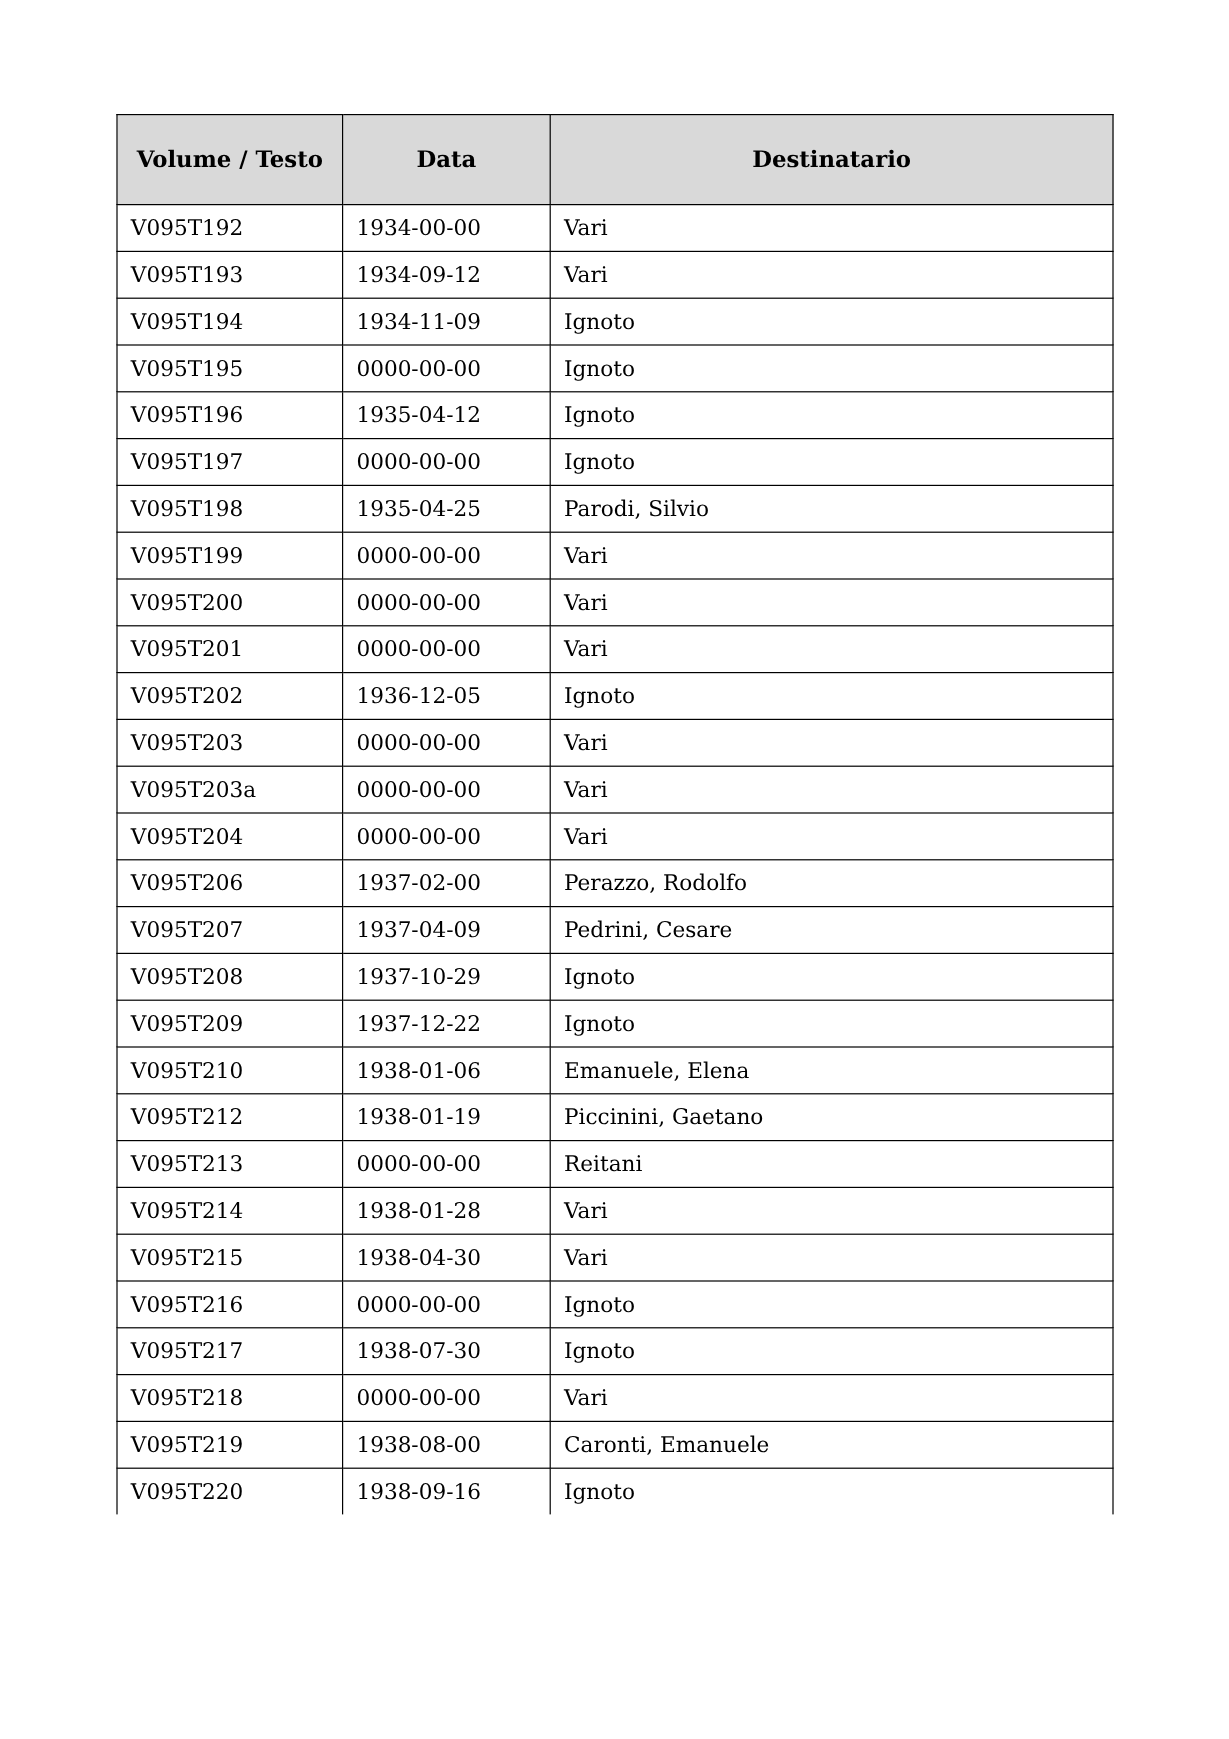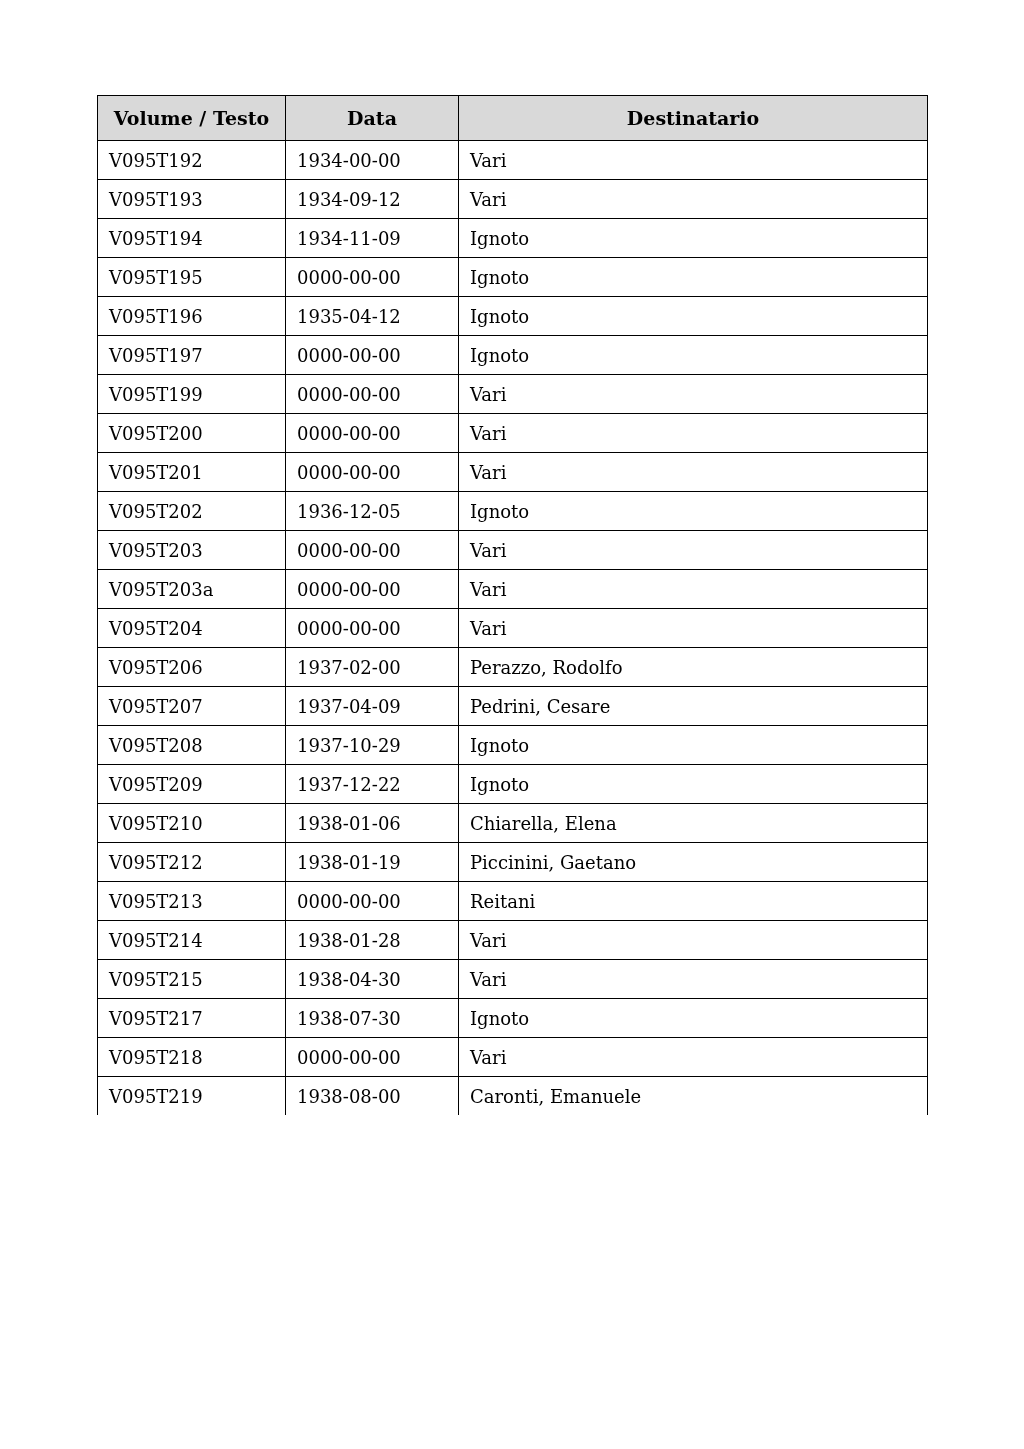--- a/index.html
+++ b/index.html
@@ -33,21 +33,21 @@
   table.volumes col.c2 { width: 173px; }
   table.volumes col.c3 { width: 469px; }
   table.volumes th {
     border: 1px solid #000000;
     background: #d9d9d9;
     height: 44px;
     font-size: 19px;
     font-weight: bold;
     text-align: center;
     vertical-align: middle;
-    padding: 0;
+    padding: 15px;
   }
   table.volumes td {
     border: 1px solid #000000;
     height: 38px;
     font-size: 18px;
     font-weight: normal;
     text-align: left;
     vertical-align: middle;
     padding: 0 6px 0 11px;
     white-space: nowrap;
@@ -104,20 +104,25 @@
     <td>1935-04-12</td>
     <td>Ignoto</td>
   </tr>
 
   <tr>
     <td>V095T197</td>
     <td>0000-00-00</td>
     <td>Ignoto</td>
   </tr>
 
+  <tr>
+    <td>V095T198</td>
+    <td>1935-04-25</td>
+    <td>Parodi, Silvio</td>
+  </tr>
 
   <tr>
     <td>V095T199</td>
     <td>0000-00-00</td>
     <td>Vari</td>
   </tr>
 
   <tr>
     <td>V095T200</td>
     <td>0000-00-00</td>
@@ -175,21 +180,21 @@
 
   <tr>
     <td>V095T209</td>
     <td>1937-12-22</td>
     <td>Ignoto</td>
   </tr>
 
   <tr>
     <td>V095T210</td>
     <td>1938-01-06</td>
-    <td>Chiarella, Elena</td>
+    <td>Emanuele, Elena</td>
   </tr>
 
 
   <tr>
     <td>V095T212</td>
     <td>1938-01-19</td>
     <td>Piccinini, Gaetano</td>
   </tr>
 
   <tr>
@@ -203,34 +208,44 @@
     <td>1938-01-28</td>
     <td>Vari</td>
   </tr>
 
   <tr>
     <td>V095T215</td>
     <td>1938-04-30</td>
     <td>Vari</td>
   </tr>
 
+  <tr>
+    <td>V095T216</td>
+    <td>0000-00-00</td>
+    <td>Ignoto</td>
+  </tr>
 
   <tr>
     <td>V095T217</td>
     <td>1938-07-30</td>
     <td>Ignoto</td>
   </tr>
 
   <tr>
     <td>V095T218</td>
     <td>0000-00-00</td>
     <td>Vari</td>
   </tr>
 
   <tr>
     <td>V095T219</td>
     <td>1938-08-00</td>
     <td>Caronti, Emanuele</td>
   </tr>
 
+  <tr>
+    <td>V095T220</td>
+    <td>1938-09-16</td>
+    <td>Ignoto</td>
+  </tr>
 </tbody>
   </table>
 </div>
 
 </body></html>

